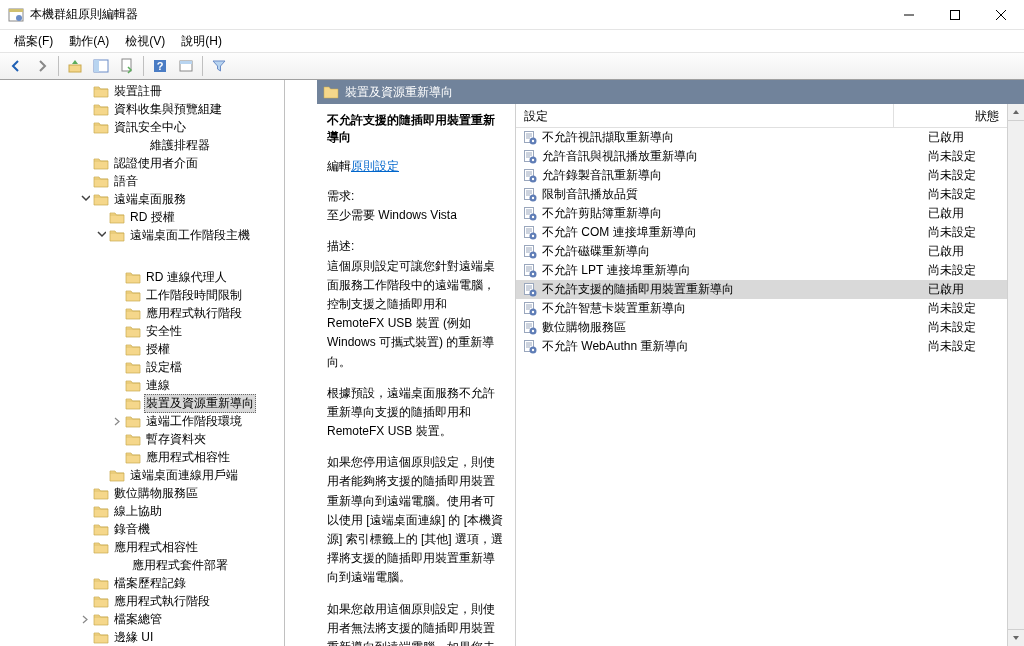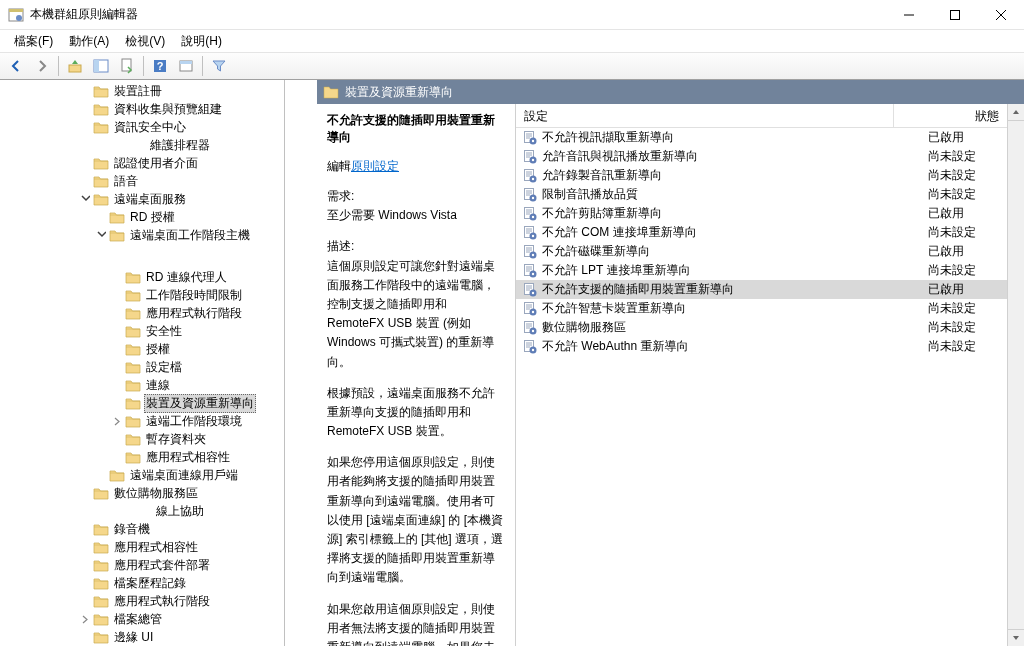--- a/index.html
+++ b/index.html
@@ -324,45 +324,45 @@
         <span class="tree-label">遠端桌面連線用戶端</span>
       </div>
       <div class="tree-node" style="padding-left: 76px;">
         <span class="tree-toggle empty"></span>
         <svg class="tree-icon" viewBox="0 0 16 14">
           <path d="M1 3h5l1.5 2H15v8H1z" fill="#f5d78b" stroke="#c9a94f" stroke-width="0.7"></path>
           <path d="M1 5h14" stroke="#c9a94f" stroke-width="0.5"></path>
         </svg>
         <span class="tree-label">數位購物服務區</span>
       </div>
+      <div class="tree-node" style="padding-left: 76px;">
+        <span class="tree-toggle empty"></span>
+        <svg class="tree-icon" viewBox="0 0 16 14">
+          <path d="M1 3h5l1.5 2H15v8H1z" fill="#f5d78b" stroke="#c9a94f" stroke-width="0.7"></path>
+          <path d="M1 5h14" stroke="#c9a94f" stroke-width="0.5"></path>
+        </svg>
+        <span class="tree-label">線上協助</span>
+      </div>
+      <div class="tree-node" style="padding-left: 76px;">
+        <span class="tree-toggle empty"></span>
+        <svg class="tree-icon" viewBox="0 0 16 14">
+          <path d="M1 3h5l1.5 2H15v8H1z" fill="#f5d78b" stroke="#c9a94f" stroke-width="0.7"></path>
+          <path d="M1 5h14" stroke="#c9a94f" stroke-width="0.5"></path>
+        </svg>
+        <span class="tree-label">錄音機</span>
+      </div>
+      <div class="tree-node" style="padding-left: 76px;">
+        <span class="tree-toggle empty"></span>
+        <svg class="tree-icon" viewBox="0 0 16 14">
+          <path d="M1 3h5l1.5 2H15v8H1z" fill="#f5d78b" stroke="#c9a94f" stroke-width="0.7"></path>
+          <path d="M1 5h14" stroke="#c9a94f" stroke-width="0.5"></path>
+        </svg>
+        <span class="tree-label">應用程式相容性</span>
+      </div>
       <div class="tree-node" style="padding-left: 76px; flex-direction: column;">
-        <span class="tree-toggle empty"></span>
-        <svg class="tree-icon" viewBox="0 0 16 14">
-          <path d="M1 3h5l1.5 2H15v8H1z" fill="#f5d78b" stroke="#c9a94f" stroke-width="0.7"></path>
-          <path d="M1 5h14" stroke="#c9a94f" stroke-width="0.5"></path>
-        </svg>
-        <span class="tree-label">線上協助</span>
-      </div>
-      <div class="tree-node" style="padding-left: 76px;">
-        <span class="tree-toggle empty"></span>
-        <svg class="tree-icon" viewBox="0 0 16 14">
-          <path d="M1 3h5l1.5 2H15v8H1z" fill="#f5d78b" stroke="#c9a94f" stroke-width="0.7"></path>
-          <path d="M1 5h14" stroke="#c9a94f" stroke-width="0.5"></path>
-        </svg>
-        <span class="tree-label">錄音機</span>
-      </div>
-      <div class="tree-node" style="padding-left: 76px;">
-        <span class="tree-toggle empty"></span>
-        <svg class="tree-icon" viewBox="0 0 16 14">
-          <path d="M1 3h5l1.5 2H15v8H1z" fill="#f5d78b" stroke="#c9a94f" stroke-width="0.7"></path>
-          <path d="M1 5h14" stroke="#c9a94f" stroke-width="0.5"></path>
-        </svg>
-        <span class="tree-label">應用程式相容性</span>
-      </div>
-      <div class="tree-node" style="padding-left: 76px;">
         <span class="tree-toggle empty"></span>
         <svg class="tree-icon" viewBox="0 0 16 14">
           <path d="M1 3h5l1.5 2H15v8H1z" fill="#f5d78b" stroke="#c9a94f" stroke-width="0.7"></path>
           <path d="M1 5h14" stroke="#c9a94f" stroke-width="0.5"></path>
         </svg>
         <span class="tree-label">應用程式套件部署</span>
       </div>
       <div class="tree-node" style="padding-left: 76px;">
         <span class="tree-toggle empty"></span>
         <svg class="tree-icon" viewBox="0 0 16 14">

